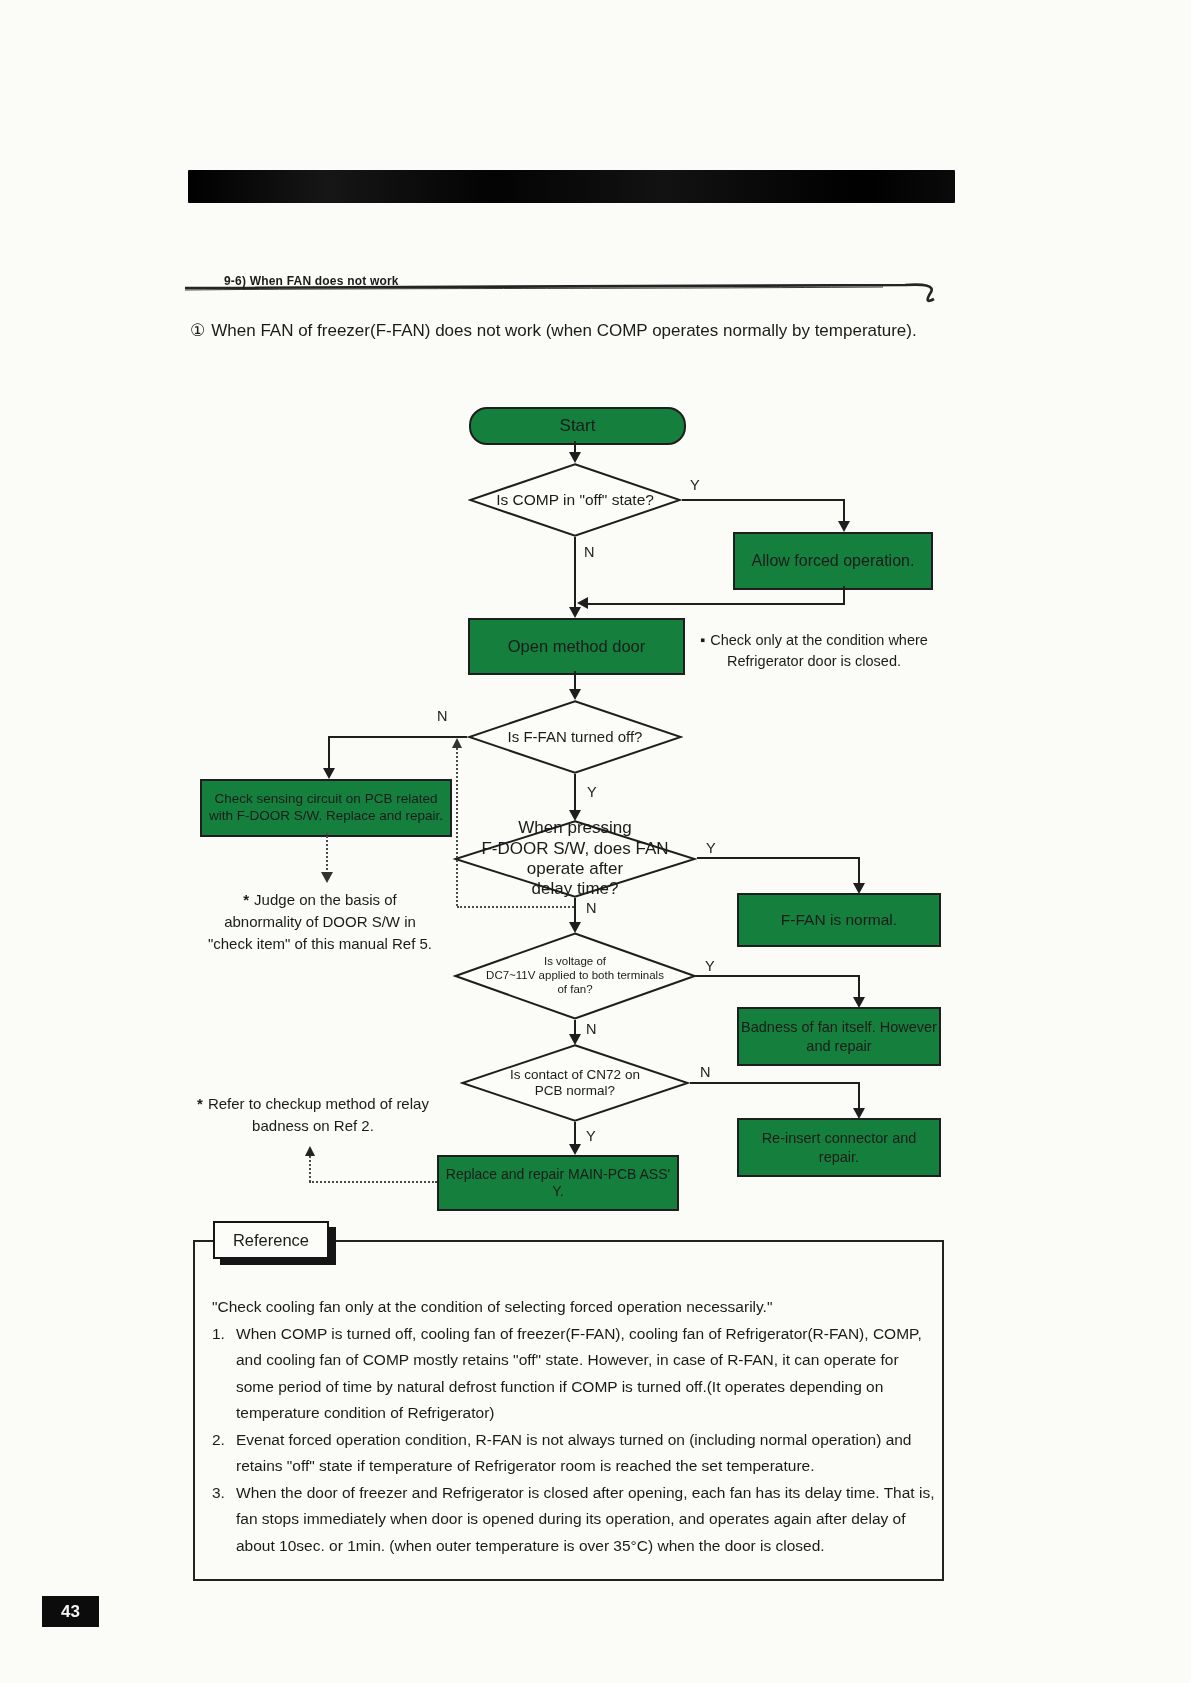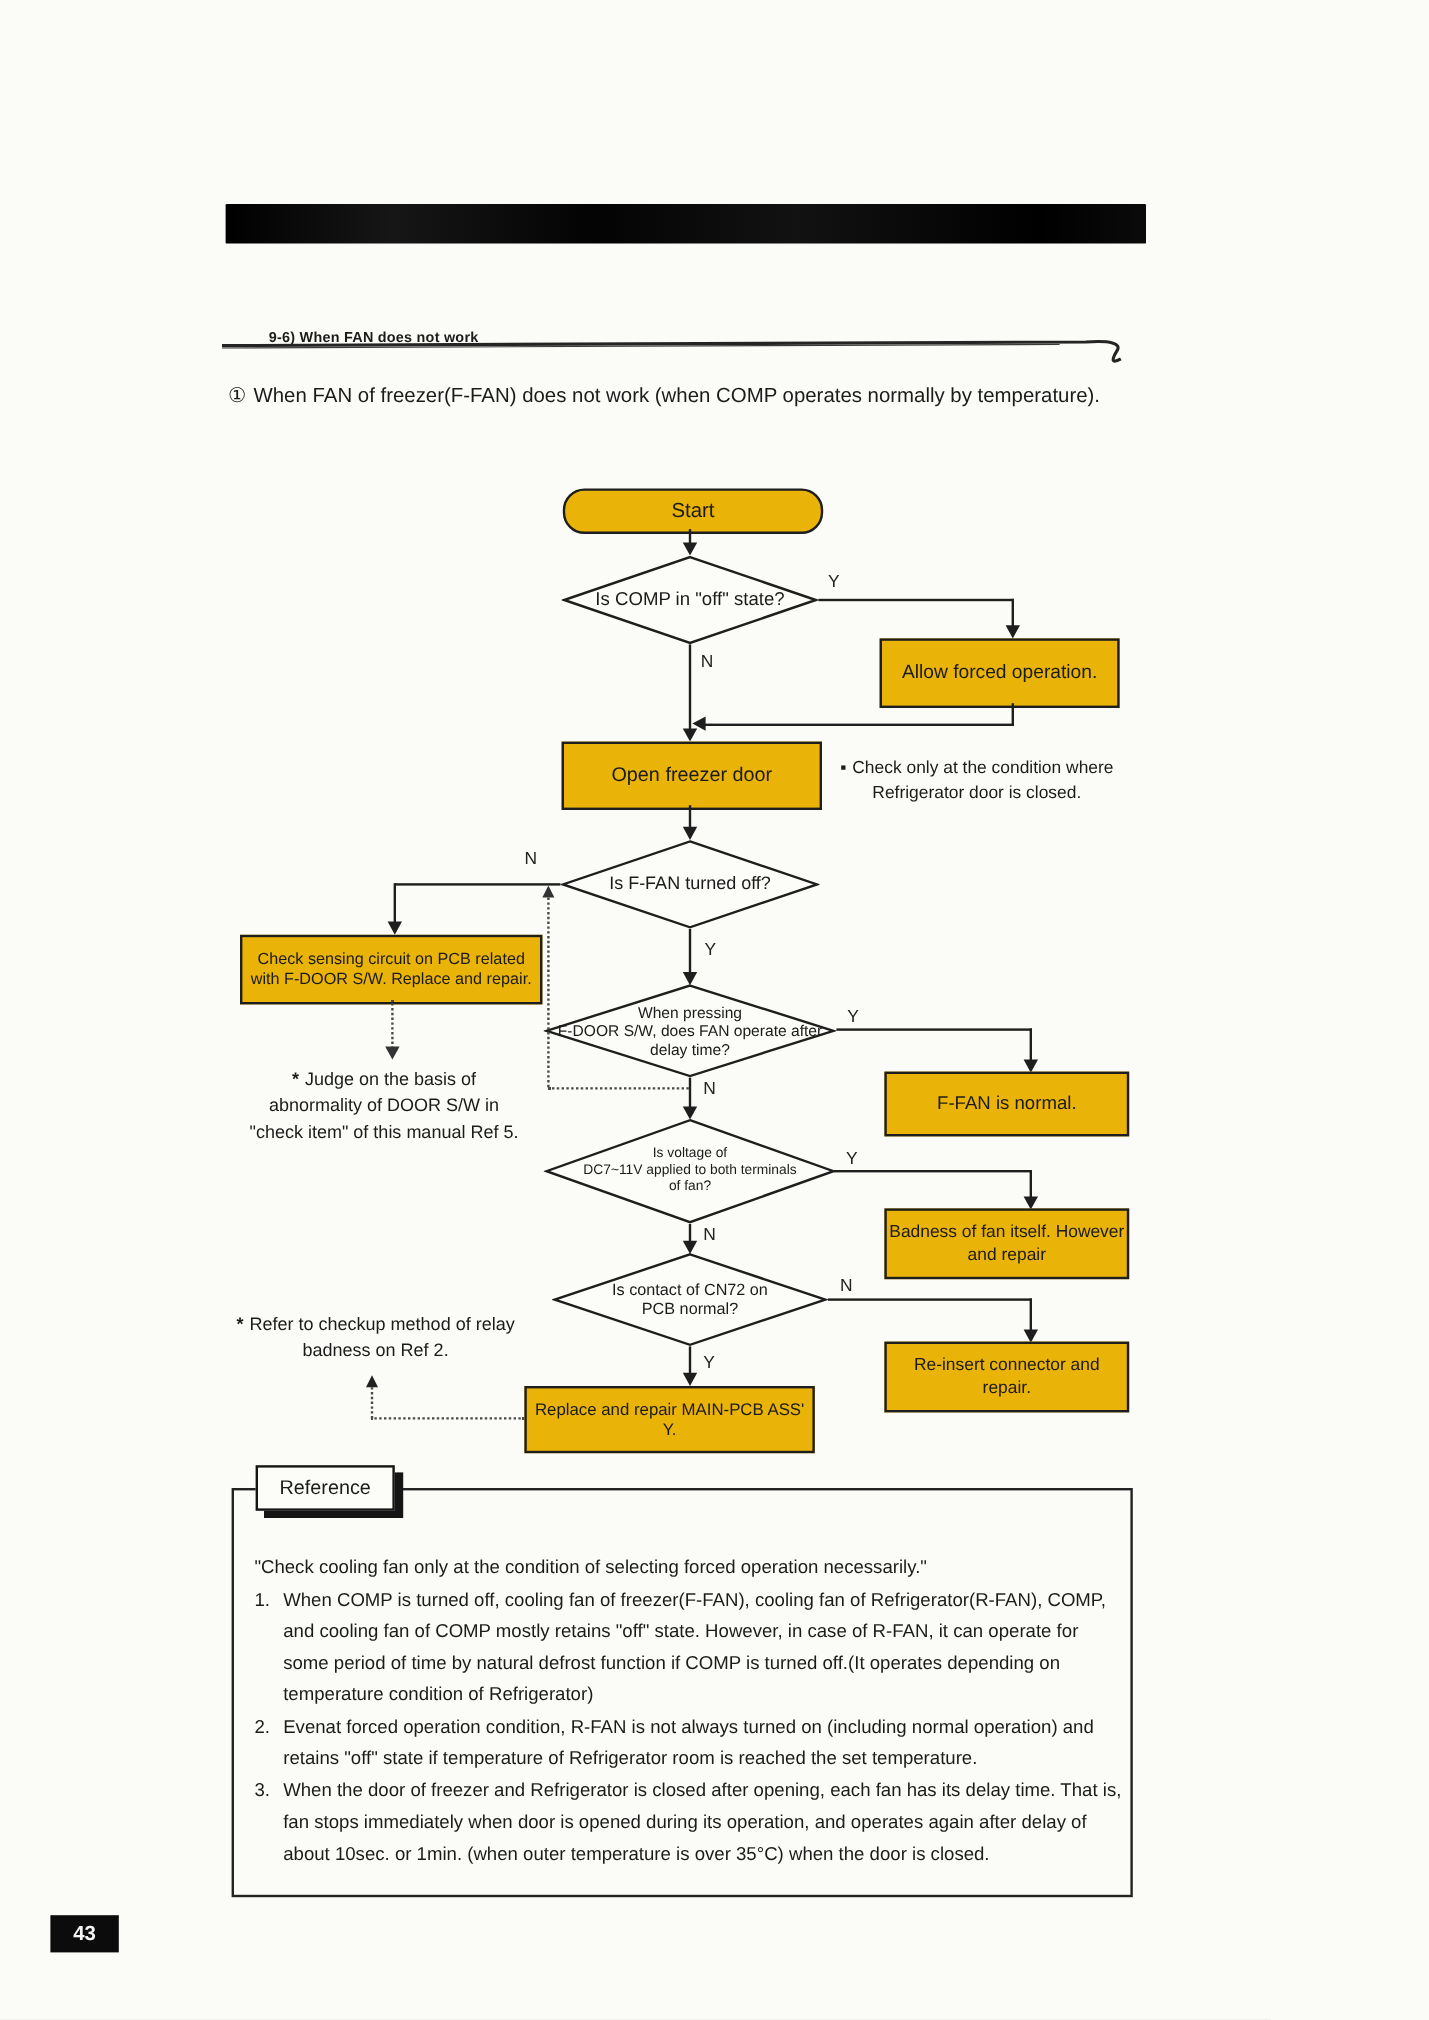--- a/index.html
+++ b/index.html
@@ -19,21 +19,21 @@
     border-radius:1px;
   }
   .section-title{
     left:208px;top:258px;margin:16px;
     font-size:12px;font-weight:bold;letter-spacing:.2px;
   }
   .intro{left:190px;top:320px;width:940px;font-size:17px;}
   .intro .circ{margin-right:6px;}
   
   .fbox{
-    border:2px solid #1e1e1e;background:#eab308;
+    border:2px solid #1e1e1e;background:#15803d;
     display:flex;flex-direction:column;align-items:center;justify-content:center;
     text-align:center;line-height:1.25;
   }
   .pill{border-radius:18px;font-size:17px;}
   
   .diamond{display:block;}
   .diamond svg{position:absolute;left:0;top:0;width:100%;height:100%;}
   .dtext{
     position:absolute;inset:0;display:flex;flex-direction:column;
     align-items:center;justify-content:center;text-align:center;line-height:1.2;
@@ -108,21 +108,21 @@
   </div>
   <div class="abs vline" style="left:843px;top:586px;height:19px;"></div>
   <div class="abs hline" style="left:587px;top:603px;width:258px;"></div>
   <div class="abs arr-l" style="left:577px;top:597px;"></div>
 
   <div class="abs yn" style="left:584px;top:544px;">N</div>
   <div class="abs vline" style="left:574px;top:537px;height:71px;"></div>
   <div class="abs arr-d" style="left:569px;top:607px;"></div>
 
   <div class="abs fbox" style="left:468px;top:618px;width:213px;height:53px;font-size:16.5px;">
-    <span>Open freezer door</span>
+    <span>Open method door</span>
   </div>
 
   <div class="abs sidenote" style="left:691px;top:630px;width:246px;font-size:14.5px;">
     <div><span class="marker">▪</span><span>Check only at the condition where</span></div>
     <div>Refrigerator door is closed.</div>
   </div>
 
   <div class="abs vline" style="left:574px;top:671px;height:20px;"></div>
   <div class="abs arr-d" style="left:569px;top:689px;"></div>
 
@@ -154,21 +154,21 @@
   </div>
 
   <div class="abs yn" style="left:587px;top:784px;">Y</div>
   <div class="abs vline" style="left:574px;top:774px;height:38px;"></div>
   <div class="abs arr-d" style="left:569px;top:810px;"></div>
 
   <div class="abs diamond" style="left:453px;top:820px;width:244px;height:78px;">
     <svg viewBox="0 0 100 60" preserveAspectRatio="none">
         <polygon points="50,1 99,30 50,59 1,30" fill="#fcfcf9" stroke="#1e1e1e" stroke-width="2" vector-effect="non-scaling-stroke"></polygon>
       </svg>
-    <div class="dtext" style="font-size:13px;text-align:center;">
+    <div class="dtext" style="font-size:17px;text-align:center;">
       <div>When pressing</div>
       <div>F-DOOR S/W, does FAN operate after</div>
       <div>delay time?</div>
     </div>
   </div>
 
   <div class="abs yn" style="left:706px;top:840px;">Y</div>
   <div class="abs hline" style="left:697px;top:857px;width:163px;"></div>
   <div class="abs vline" style="left:858px;top:857px;height:28px;"></div>
   <div class="abs arr-d" style="left:853px;top:883px;"></div>

